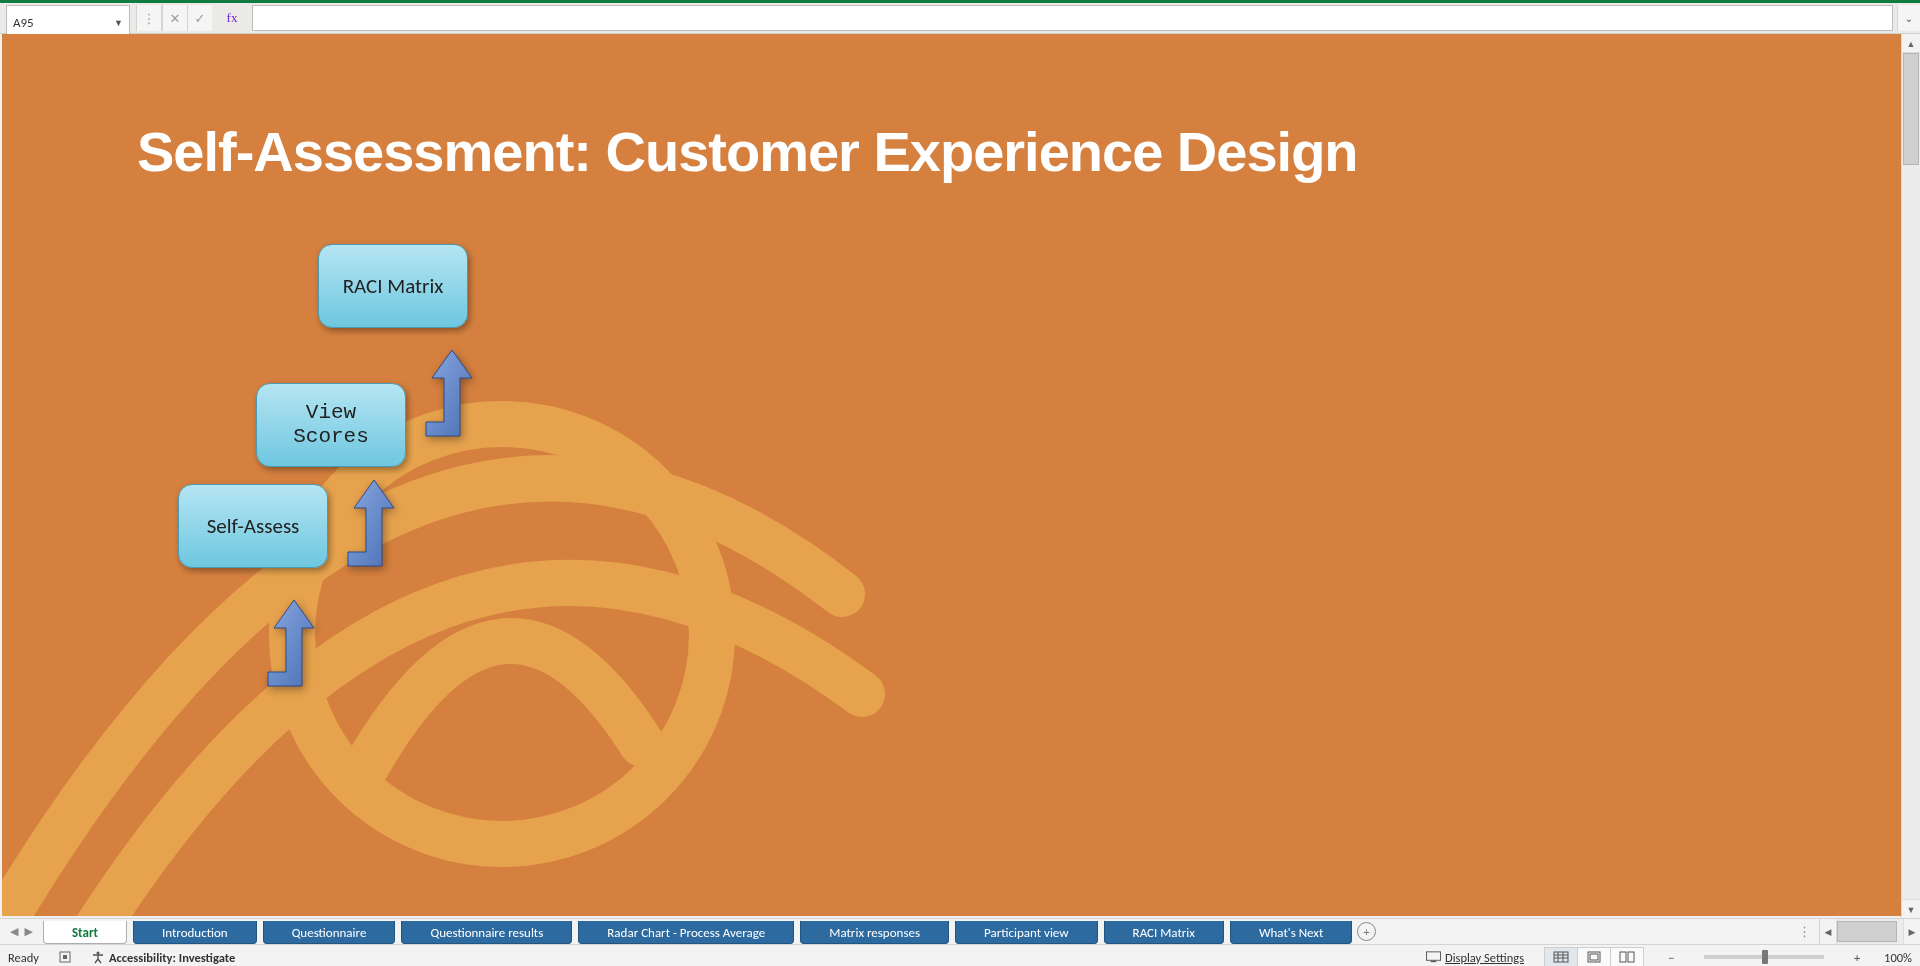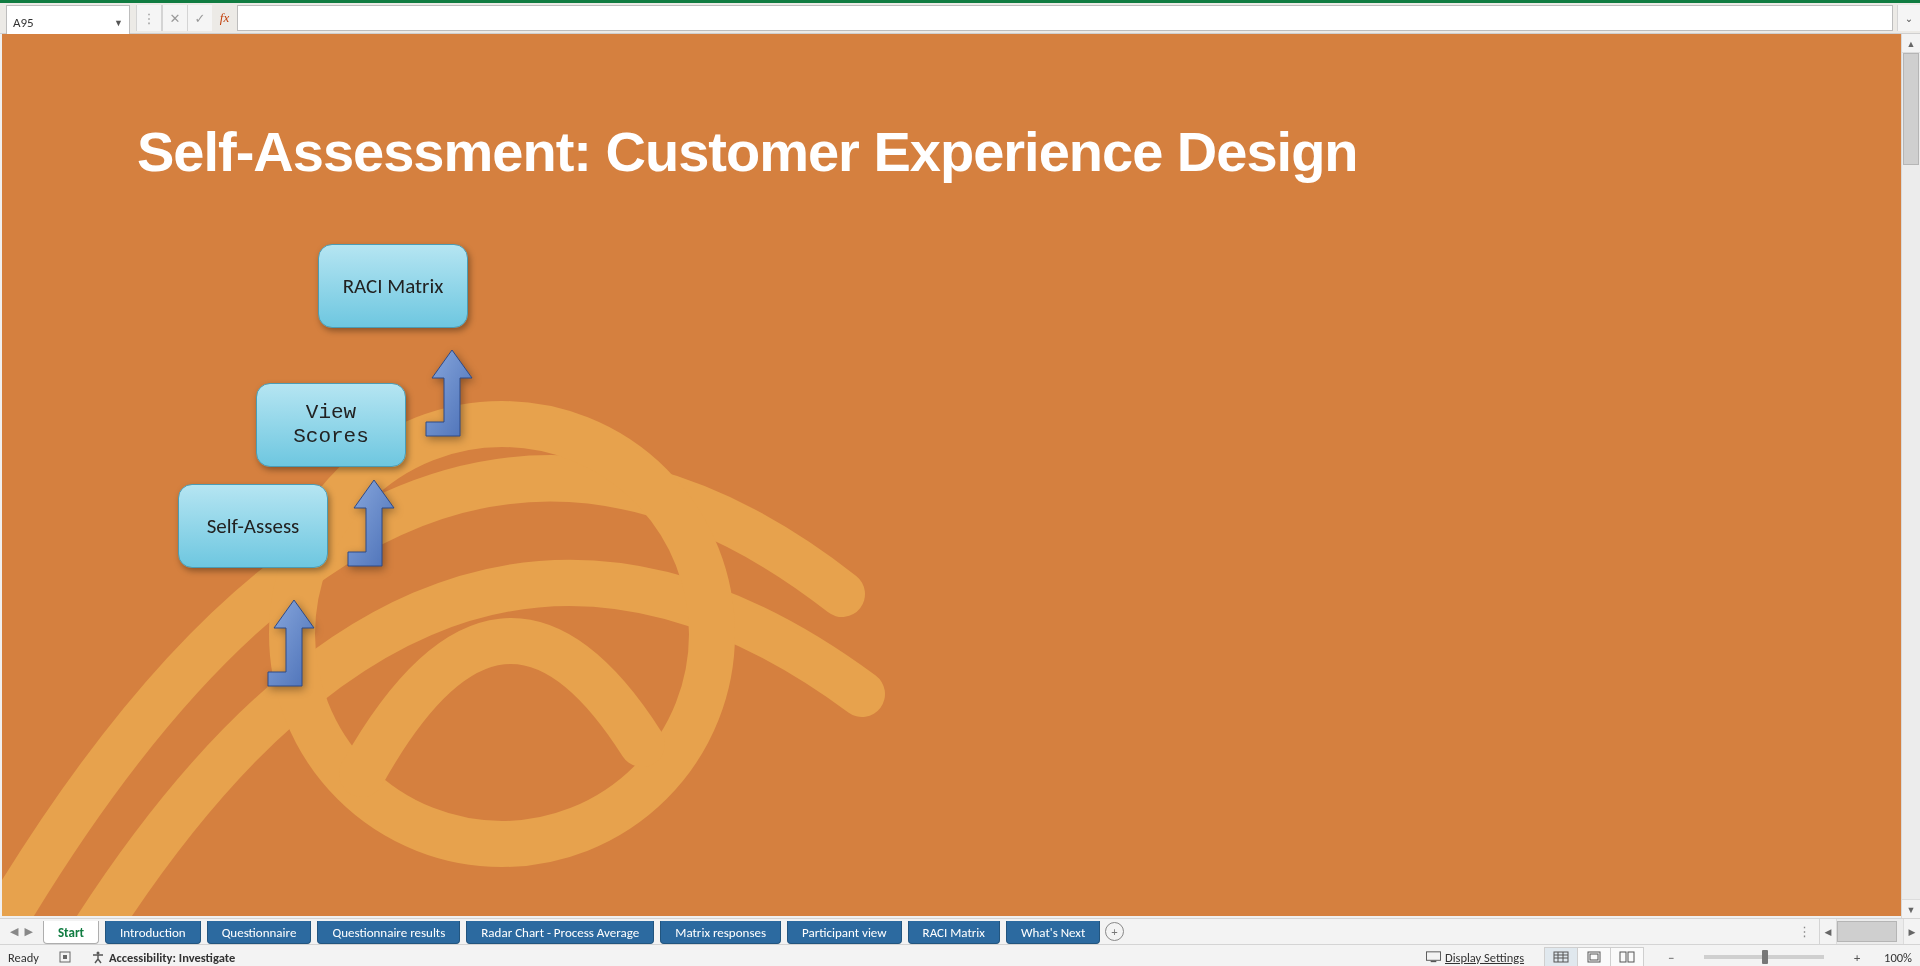--- a/index.html
+++ b/index.html
@@ -53,26 +53,25 @@
     justify-content: center;
     color: #999;
     border-left: 1px solid #d4d4d4;
     background: #f5f5f5;
   }
   .fb-sep {
     width: 1px;
     background: #d4d4d4;
   }
   .fx-label {
-    width: 25px;
-    display: flex;
-    align-items: center;
-    justify-content: center;
-    font-style: italic;
-    color: #c2410c;
+    width: 40px;
+    display: flex;
+    align-items: center;
+    justify-content: center;
+    color: #6d28d9;
     font-family: "Cambria Math", serif;
   }
   .formula-input {
     flex: 1;
     border: 1px solid #bdbdbd;
     background: #fff;
     margin-right: 4px;
     padding: 0 6px;
     display: flex;
     align-items: center;
@@ -197,21 +196,21 @@
   }
   .tab-nav span { font-size: 11px; }
   .tabs {
     display: flex;
     align-items: stretch;
     gap: 6px;
   }
   .tab {
     display: flex;
     align-items: center;
-    padding: 0 14px;
+    padding: 0 28px;
     background: #2c6aa0;
     color: #fff;
     border-radius: 0 0 4px 4px;
     border: 1px solid #22557f;
     border-top: none;
     cursor: pointer;
     height: 22px;
     margin-top: 2px;
     font-size: 13px;
   }

